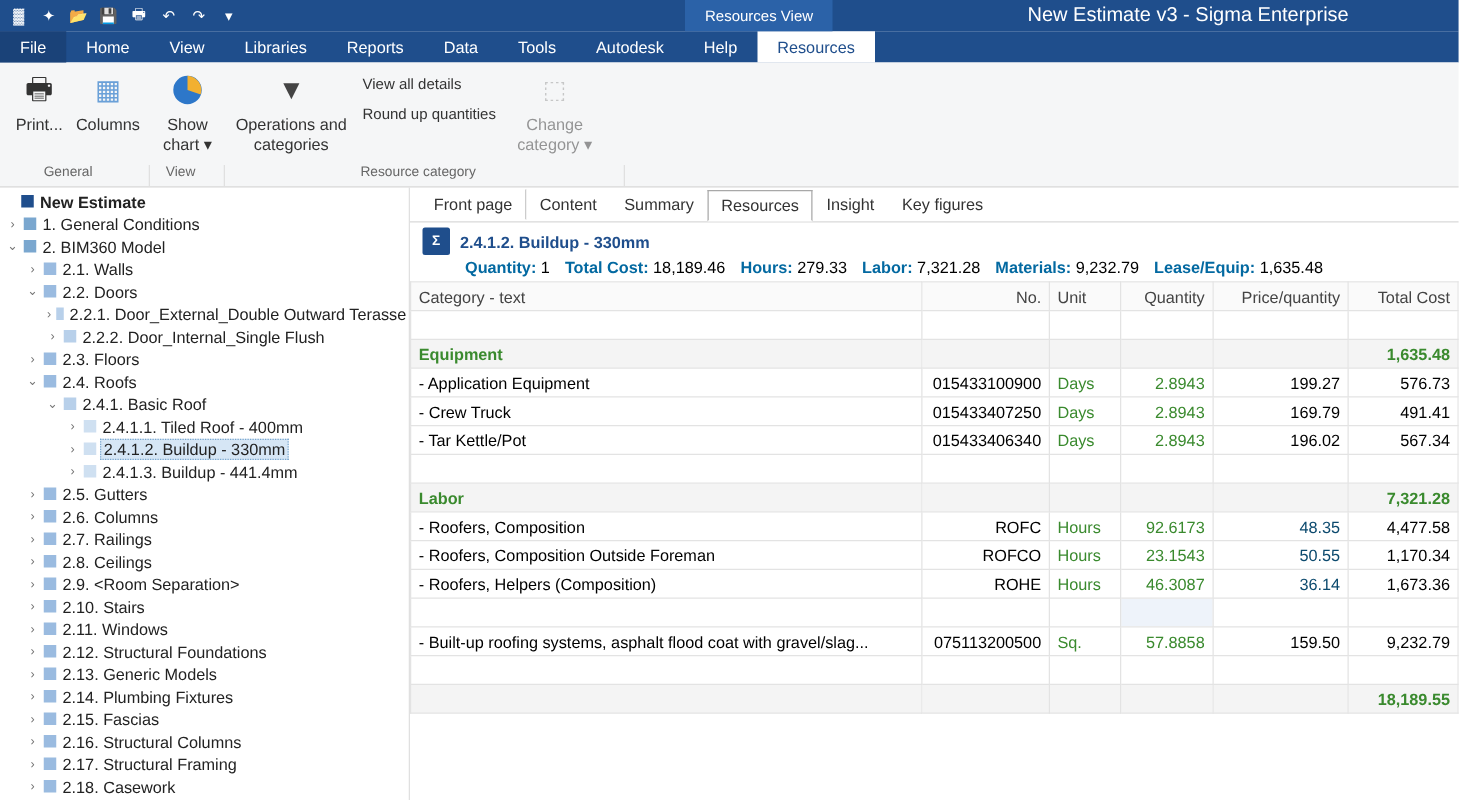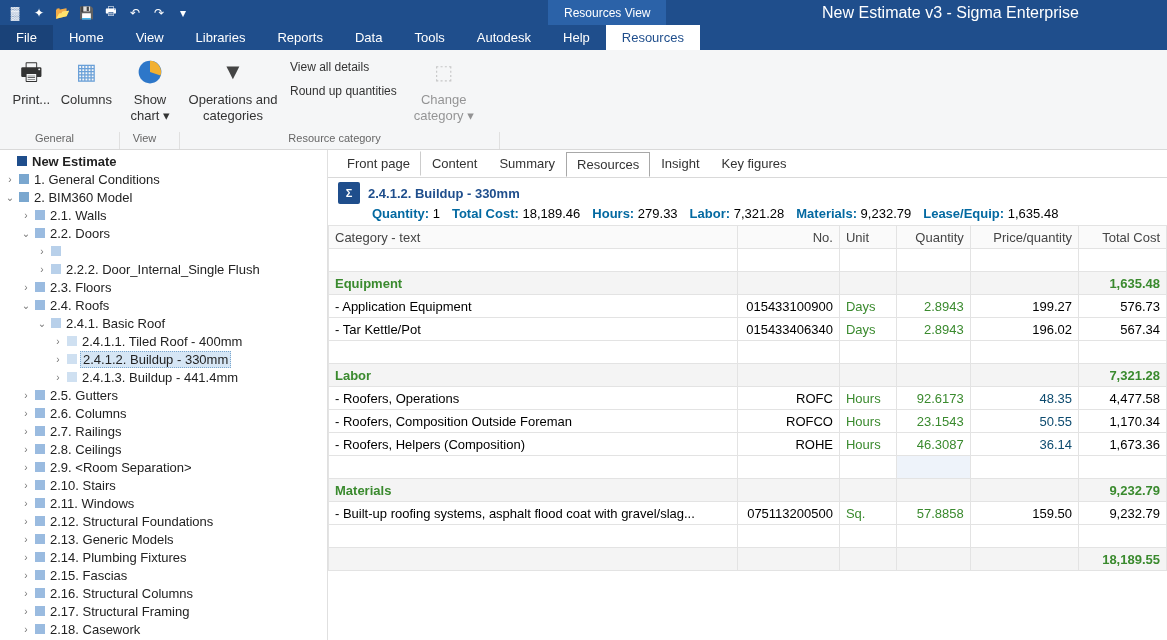--- a/index.html
+++ b/index.html
@@ -160,20 +160,21 @@
         <span class="lbl">2.1. Walls</span>
       </div>
     <div class="tree-row" style="padding-left:20px">
         <span class="tw">⌄</span>
         <span class="bd" style="background:#9abbe0"></span>
         <span class="lbl">2.2. Doors</span>
       </div>
     <div class="tree-row" style="padding-left:36px">
         <span class="tw">›</span>
         <span class="bd" style="background:#b8d0ea"></span>
+        <span class="lbl">2.2.1. Door_External_Double Outward Terasse</span>
       </div>
     <div class="tree-row" style="padding-left:36px">
         <span class="tw">›</span>
         <span class="bd" style="background:#b8d0ea"></span>
         <span class="lbl">2.2.2. Door_Internal_Single Flush</span>
       </div>
     <div class="tree-row" style="padding-left:20px">
         <span class="tw">›</span>
         <span class="bd" style="background:#9abbe0"></span>
         <span class="lbl">2.3. Floors</span>
@@ -337,20 +338,28 @@
           </tr>
         <tr>
             <td> - Application Equipment</td>
             <td class="r">015433100900</td>
             <td class="green">Days</td>
             <td class="r green">2.8943</td>
             <td class="r">199.27</td>
             <td class="r">576.73</td>
           </tr>
         <tr>
+            <td> - Crew Truck</td>
+            <td class="r">015433407250</td>
+            <td class="green">Days</td>
+            <td class="r green">2.8943</td>
+            <td class="r">169.79</td>
+            <td class="r">491.41</td>
+          </tr>
+        <tr>
             <td> - Tar Kettle/Pot</td>
             <td class="r">015433406340</td>
             <td class="green">Days</td>
             <td class="r green">2.8943</td>
             <td class="r">196.02</td>
             <td class="r">567.34</td>
           </tr>
         <tr>
             <td></td>
             <td></td>
@@ -361,21 +370,21 @@
           </tr>
         <tr class="cat">
             <td>Labor</td>
             <td></td>
             <td></td>
             <td></td>
             <td></td>
             <td class="r val">7,321.28</td>
           </tr>
         <tr>
-            <td> - Roofers, Operations</td>
+            <td> - Roofers, Composition</td>
             <td class="r">ROFC</td>
             <td class="green">Hours</td>
             <td class="r green">92.6173</td>
             <td class="r blue">48.35</td>
             <td class="r">4,477.58</td>
           </tr>
         <tr>
             <td> - Roofers, Composition Outside Foreman</td>
             <td class="r">ROFCO</td>
             <td class="green">Hours</td>
@@ -392,28 +401,20 @@
             <td class="r">1,673.36</td>
           </tr>
         <tr>
             <td></td>
             <td></td>
             <td></td>
             <td style="background:#eef3fa"></td>
             <td></td>
             <td></td>
           </tr>
-        <tr class="cat">
-            <td>Materials</td>
-            <td></td>
-            <td></td>
-            <td></td>
-            <td></td>
-            <td class="r val">9,232.79</td>
-          </tr>
         <tr>
             <td> - Built-up roofing systems, asphalt flood coat with gravel/slag...</td>
             <td class="r">075113200500</td>
             <td class="green">Sq.</td>
             <td class="r green">57.8858</td>
             <td class="r">159.50</td>
             <td class="r">9,232.79</td>
           </tr>
         <tr>
             <td></td>

